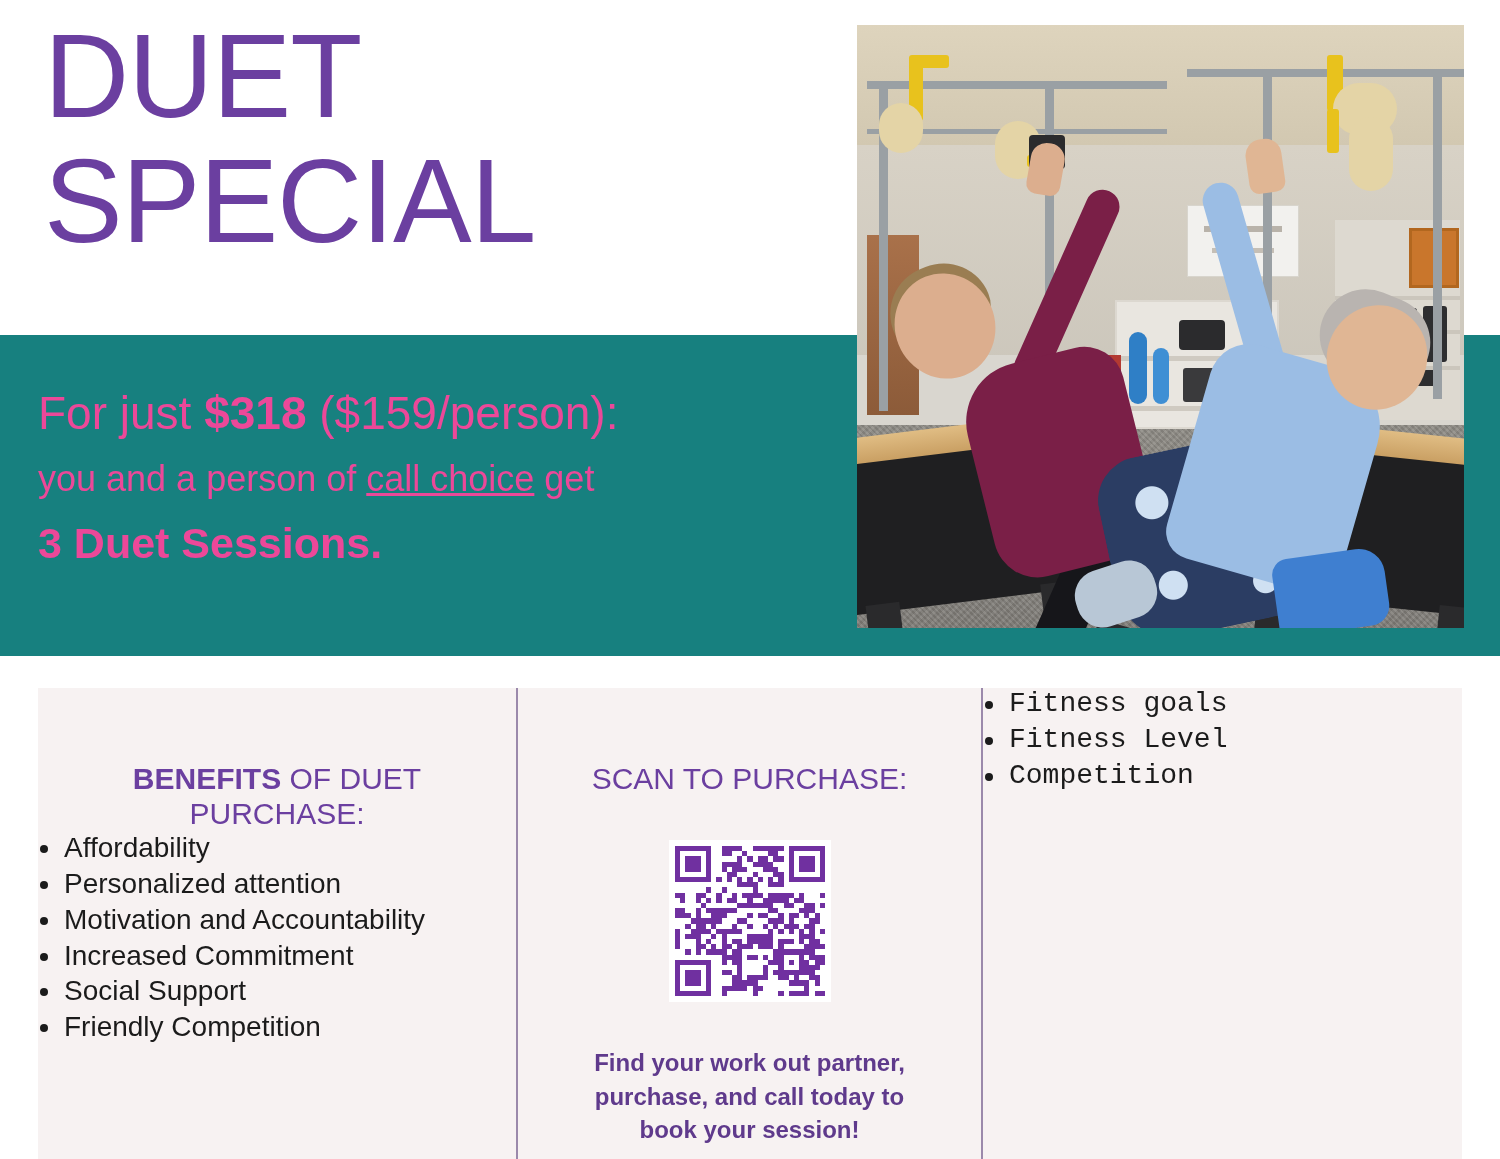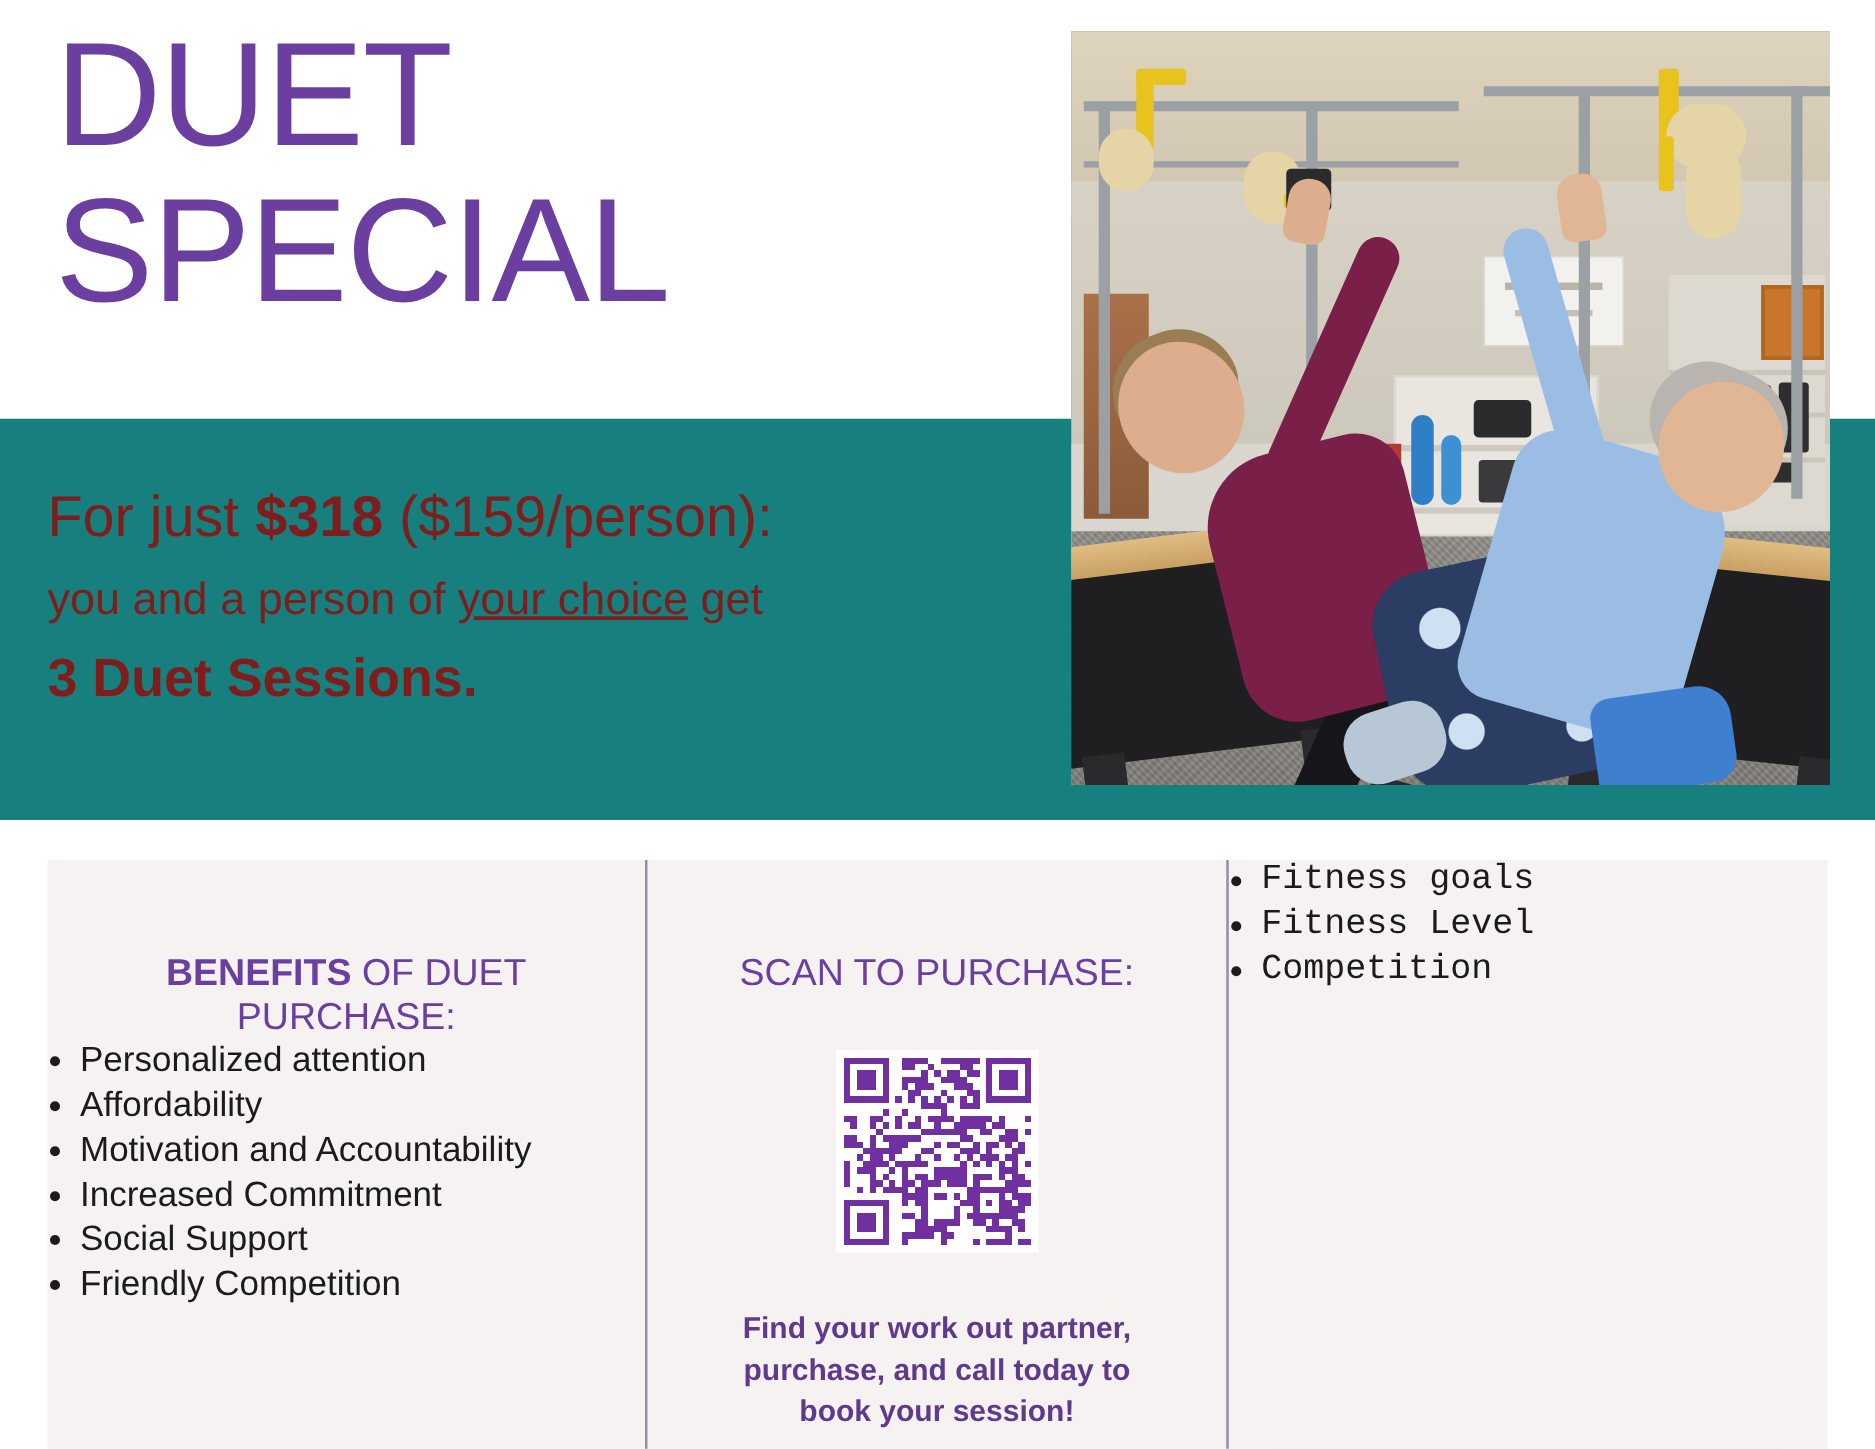--- a/index.html
+++ b/index.html
@@ -43,21 +43,21 @@
     width: 1500px;
     height: 321px;
     background: #17807f;
   }
 
   .price-block {
     position: absolute;
     left: 38px;
     top: 386px;
     width: 790px;
-    color: #7f1d1d;
+    color: #ec4899;
   }
   .price-line-1 {
     font-size: 46px;
     line-height: 1.2;
     font-weight: 400;
     margin-bottom: 16px;
   }
   .price-line-1 .amount { font-weight: 700; }
   .price-line-2 {
     font-size: 36px;
@@ -369,21 +369,21 @@
   <div class="hero-title">DUET
 SPECIAL</div>
 
   <div class="teal-band"></div>
 
   <div class="price-block">
     <div class="price-line-1">
       <span>For just </span><span class="amount">$318</span><span> ($159/person):</span>
     </div>
     <div class="price-line-2">
-      <span>you and a person of </span><span class="underline">your choice</span><span> get</span>
+      <span>you and a person of </span><span class="underline">call choice</span><span> get</span>
     </div>
     <div class="price-line-3">3 Duet Sessions.</div>
   </div>
 
   <div class="photo">
     <div class="ph ph-ceiling"></div>
     <div class="ph ph-wall"></div>
     <div class="ph ph-wall-lower"></div>
     <div class="ph ph-floor"></div>
     <div class="ph ph-floor-tex"></div>
@@ -476,22 +476,22 @@
 <div class="card">
 
   <div class="divider divider-1"></div>
   <div class="divider divider-2"></div>
 
   <div class="col col-left">
     <div class="col-head">
       <span class="strong">BENEFITS</span><span> OF DUET PURCHASE:</span>
     </div>
     <ul class="bullets bullets-left">
+      <li>Affordability</li>
       <li>Personalized attention</li>
-      <li>Affordability</li>
       <li>Motivation and Accountability</li>
       <li>Increased Commitment</li>
       <li>Social Support</li>
       <li>Friendly Competition</li>
     </ul>
   </div>
 
   <div class="col col-mid">
     <div class="col-head">SCAN TO PURCHASE:</div>
     <div class="qr-wrap">

